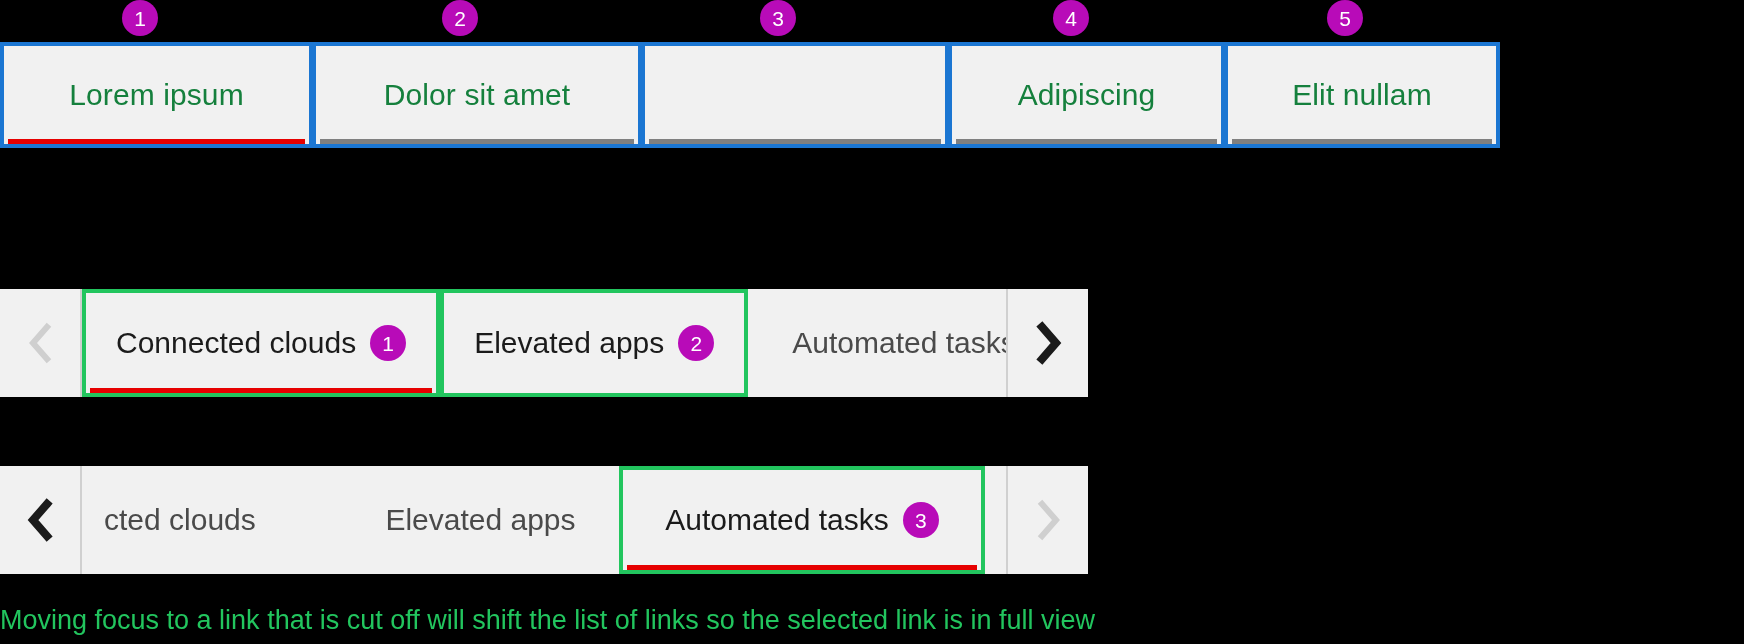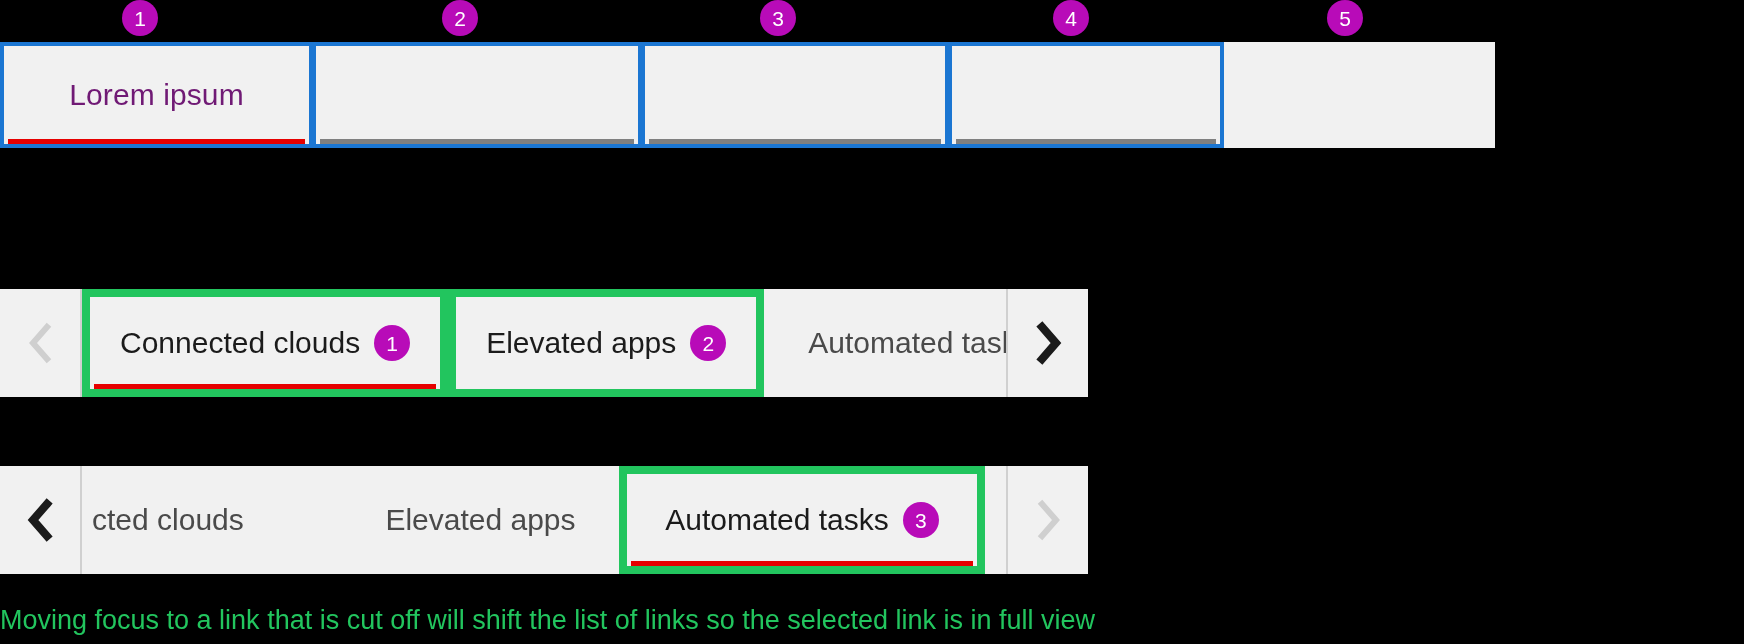--- a/index.html
+++ b/index.html
@@ -34,21 +34,21 @@
     align-items: stretch;
   }
   .r1tab {
     position: relative;
     background: #f1f1f1;
     box-sizing: border-box;
     display: flex;
     align-items: center;
     justify-content: center;
     font-size: 30px;
-    color: #701a75;
+    color: #15803d;
     border: 4px solid #1b76d2;
     margin-right: -1px;
     letter-spacing: 0.1px;
   }
   .r1tab .r1underline {
     position: absolute;
     left: 4px;
     right: 4px;
     bottom: 0px;
     height: 5px;
@@ -112,21 +112,21 @@
     display: flex;
     align-items: center;
     justify-content: center;
     gap: 14px;
     font-size: 30px;
     color: #4a4a4a;
     white-space: nowrap;
     padding: 0 30px;
   }
   .stab.focused {
-    border: 8px solid #22c55e;
+    border: 4px solid #22c55e;
     color: #1b1b1b;
   }
   .stab .sunderline {
     position: absolute;
     left: 4px;
     right: 4px;
     bottom: 0px;
     height: 5px;
     background: transparent;
   }
@@ -167,26 +167,32 @@
   <div class="marker" style="left:1327px; top:0px;">5</div>
 </div>
 
 <div class="row1-wrap">
   <div class="row1-strip">
     <div class="r1tab selected" style="width:313px;">
       <span>Lorem ipsum</span>
       <span class="r1underline"></span>
     </div>
     <div class="r1tab" style="width:330px;">
+      <span>Dolor sit amet</span>
       <span class="r1underline"></span>
     </div>
     <div class="r1tab" style="width:308px;">
       <span class="r1underline"></span>
     </div>
+    <div class="r1tab" style="width:277px;">
+      <span>Adipiscing</span>
+      <span class="r1underline"></span>
+    </div>
     <div class="r1tab" style="width:276px;">
+      <span>Elit nullam</span>
       <span class="r1underline"></span>
     </div>
   </div>
 </div>
 
 <div class="scrollrow" style="left:0px; top:289px; width:1088px; height:108px;">
 
   <div class="chev left disabled">
     <svg width="34" height="44" viewBox="0 0 34 44">
       <path d="M24 6 L10 22 L24 38" fill="none" stroke="#cfcfcf" stroke-width="6" stroke-linecap="square" stroke-linejoin="miter"></path>
@@ -218,21 +224,21 @@
 
 <div class="scrollrow" style="left:0px; top:466px; width:1088px; height:108px;">
 
   <div class="chev left enabled">
     <svg width="34" height="44" viewBox="0 0 34 44">
       <path d="M24 6 L10 22 L24 38" fill="none" stroke="#1b1b1b" stroke-width="8" stroke-linecap="square" stroke-linejoin="miter"></path>
     </svg>
   </div>
 
   <div class="track">
-    <div class="stab" style="width:260px; justify-content:flex-start; padding-left:10px;">
+    <div class="stab" style="width:260px; justify-content:flex-start; padding-left:22px;">
       <span>cted clouds</span>
     </div>
     <div class="stab" style="width:277px;">
       <span>Elevated apps</span>
     </div>
     <div class="stab focused selected" style="width:366px;">
       <span>Automated tasks</span>
       <span class="badge">3</span>
       <span class="sunderline"></span>
     </div>

